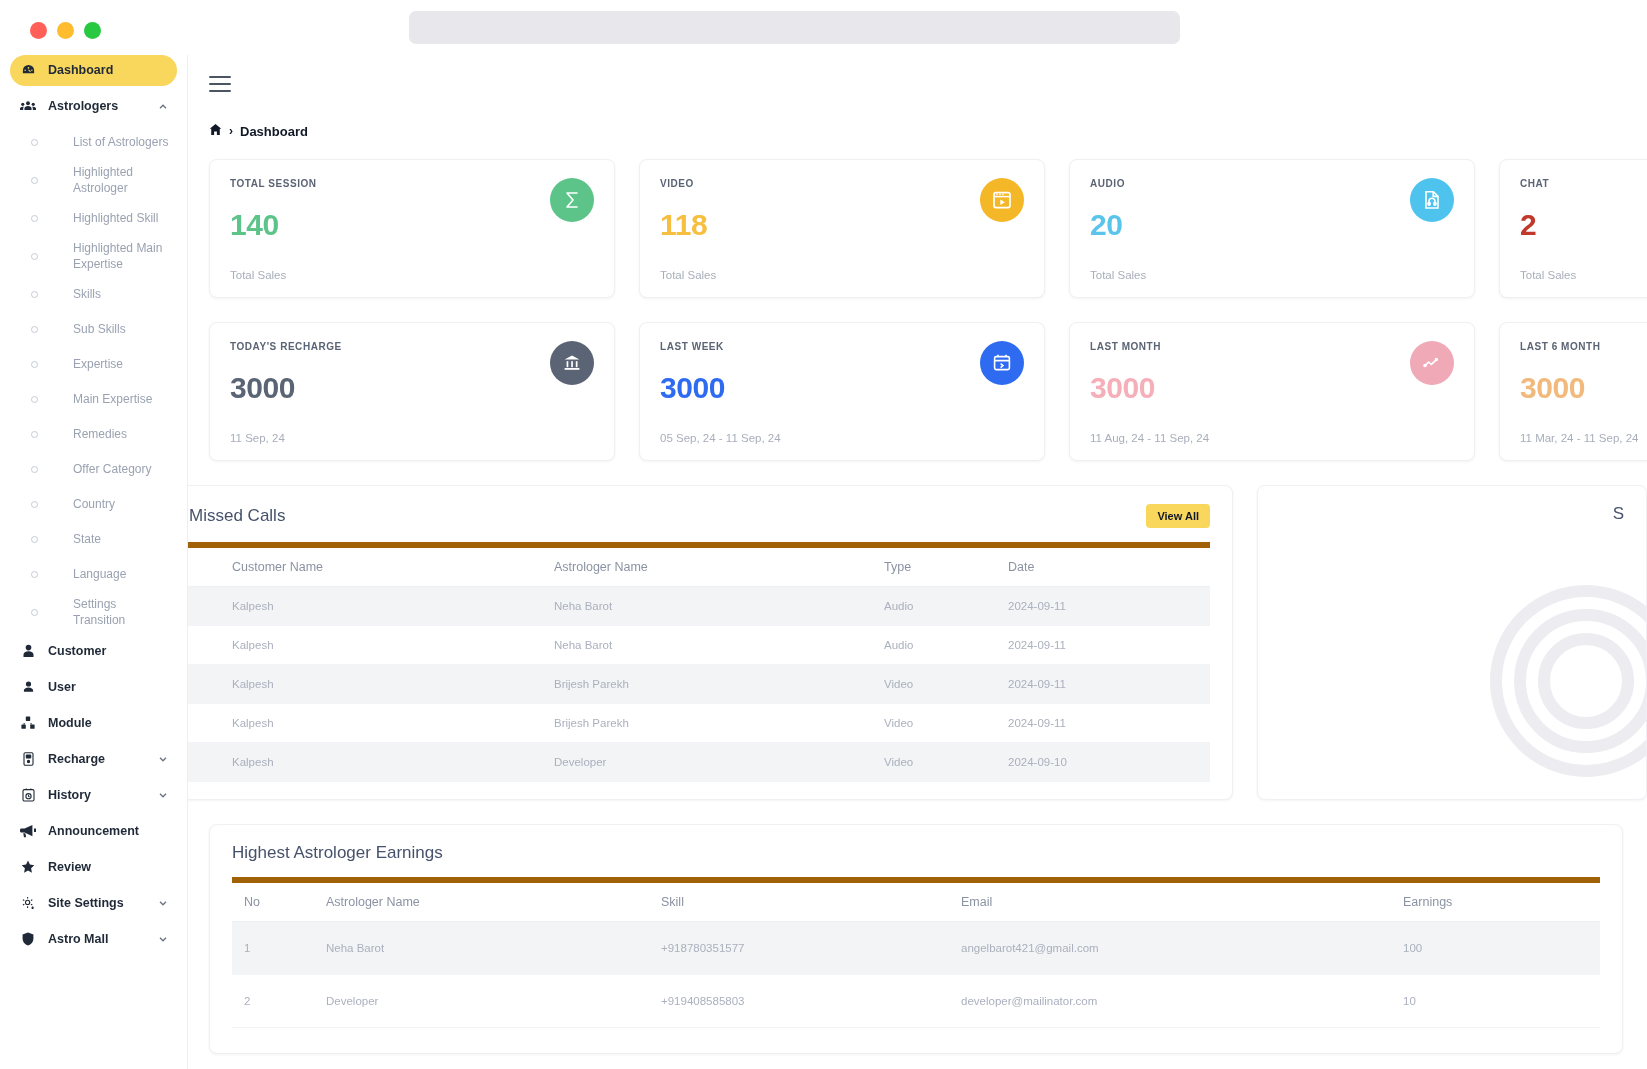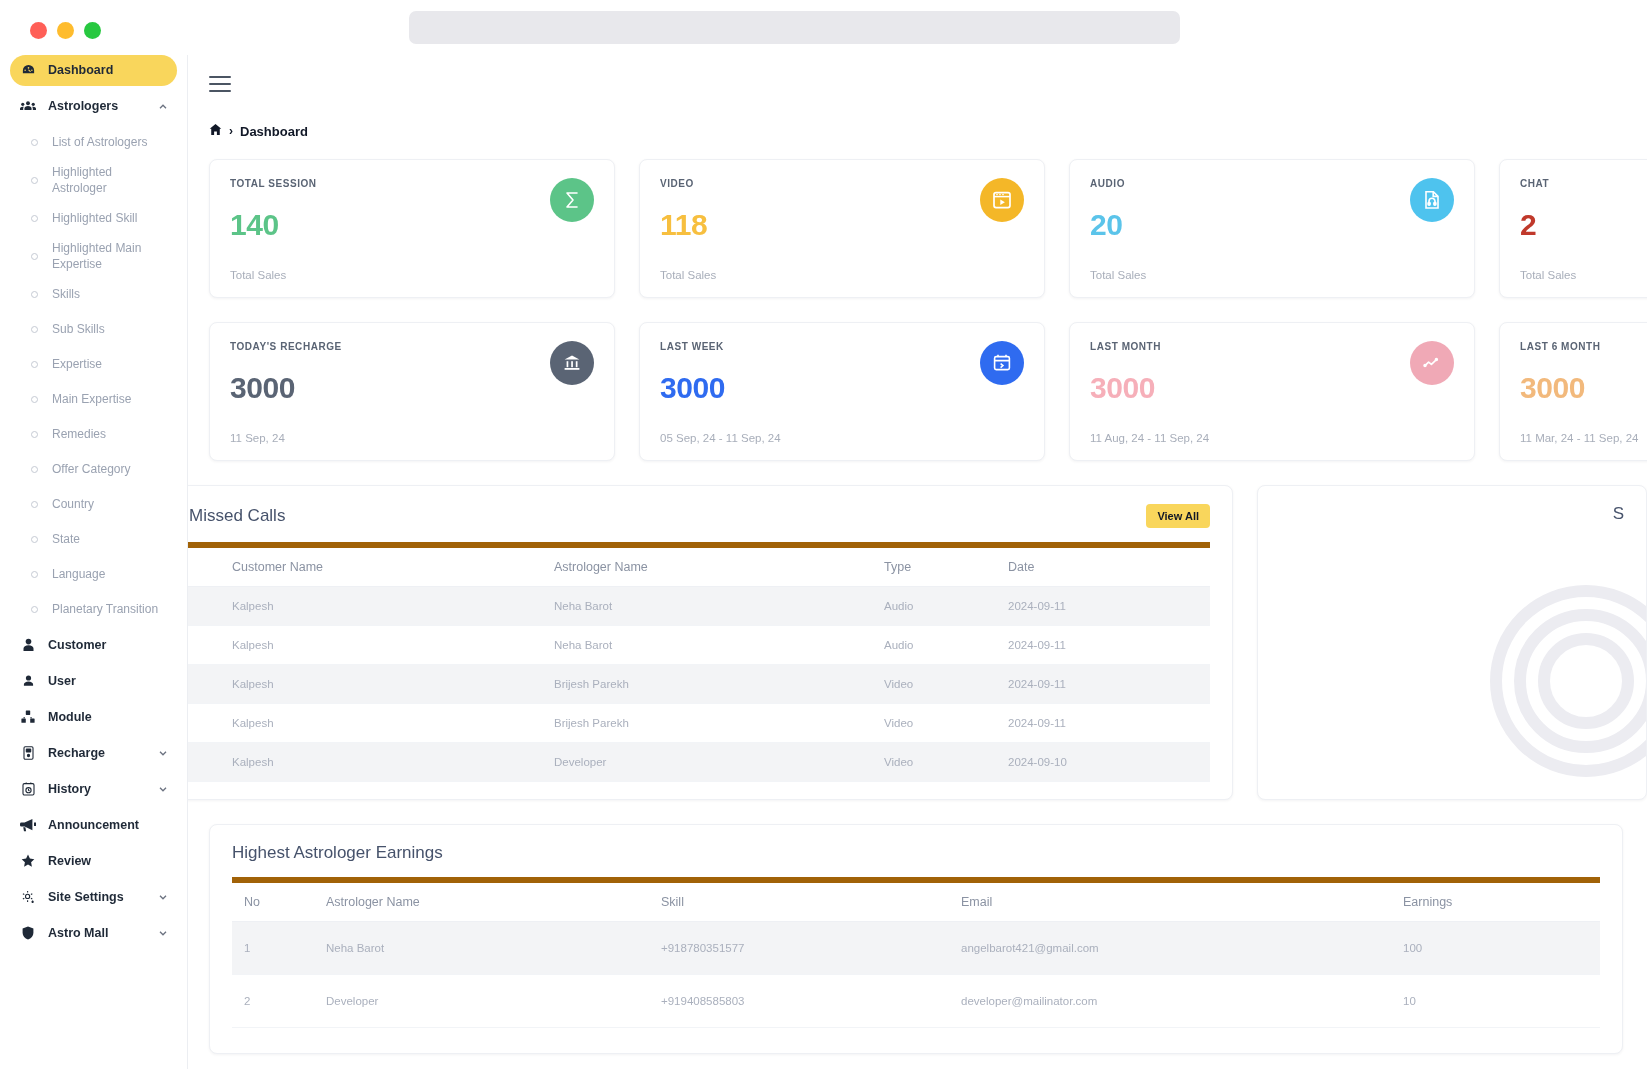--- a/index.html
+++ b/index.html
@@ -58,20 +58,21 @@
   .nav-label { flex: 1 1 auto; line-height: 1.15; }
   .chev {
     width: 12px; height: 12px; flex: 0 0 12px;
     color: #6b7280;
   }
   .sub-item {
     display: flex; align-items: center;
     min-height: 31px; margin: 0 10px 4px 10px; padding: 3px 8px;
     font-size: 12px; color: #9aa2b1; font-weight: 400;
     cursor: pointer;
+    gap: 21px;
   }
   .sub-bullet {
     width: 7px; height: 7px; border: 1px solid #c5cad3; border-radius: 50%;
     margin-left: 13px; margin-right: 14px; flex: 0 0 7px;
   }
   .sub-item .sub-label { line-height: 1.3; }
 
   
   #main {
     position: absolute; left: 188px; top: 55px;
@@ -263,21 +264,21 @@
   <div class="sub-item">
     <span class="sub-bullet"></span>
     <span class="sub-label">State</span>
   </div>
   <div class="sub-item">
     <span class="sub-bullet"></span>
     <span class="sub-label">Language</span>
   </div>
   <div class="sub-item">
     <span class="sub-bullet"></span>
-    <span class="sub-label">Planetary Transition</span>
+    <span class="sub-label">Settings Transition</span>
   </div>
 
   <div class="nav-item">
     <span class="nav-icon">
       <svg width="13" height="14" viewBox="0 0 12 14" fill="currentColor">
           <circle cx="6" cy="3.6" r="2.8"></circle>
           <path d="M6 7.2c-3 0-5 1.6-5 3.4V13h10v-2.4c0-1.8-2-3.4-5-3.4z"></path>
         </svg>
     </span>
     <span class="nav-label">Customer</span>

